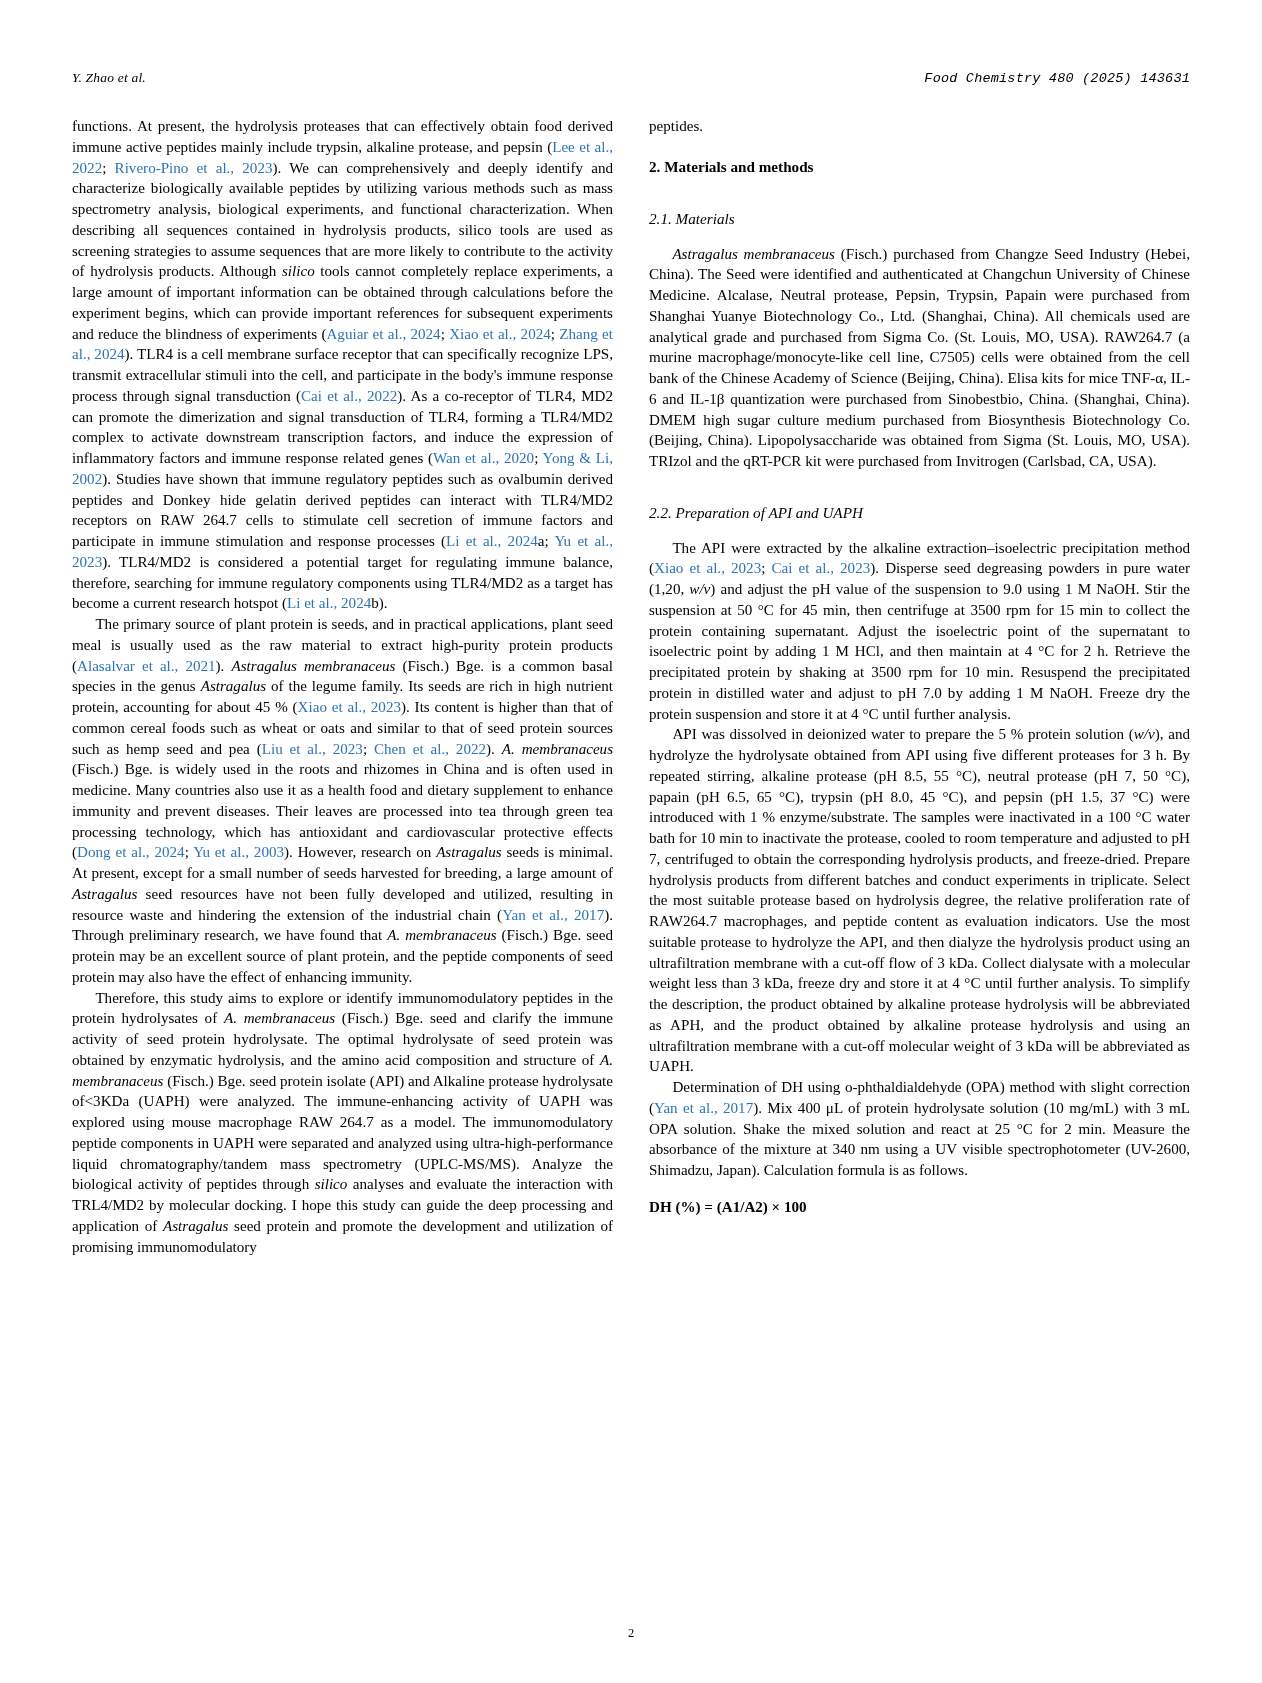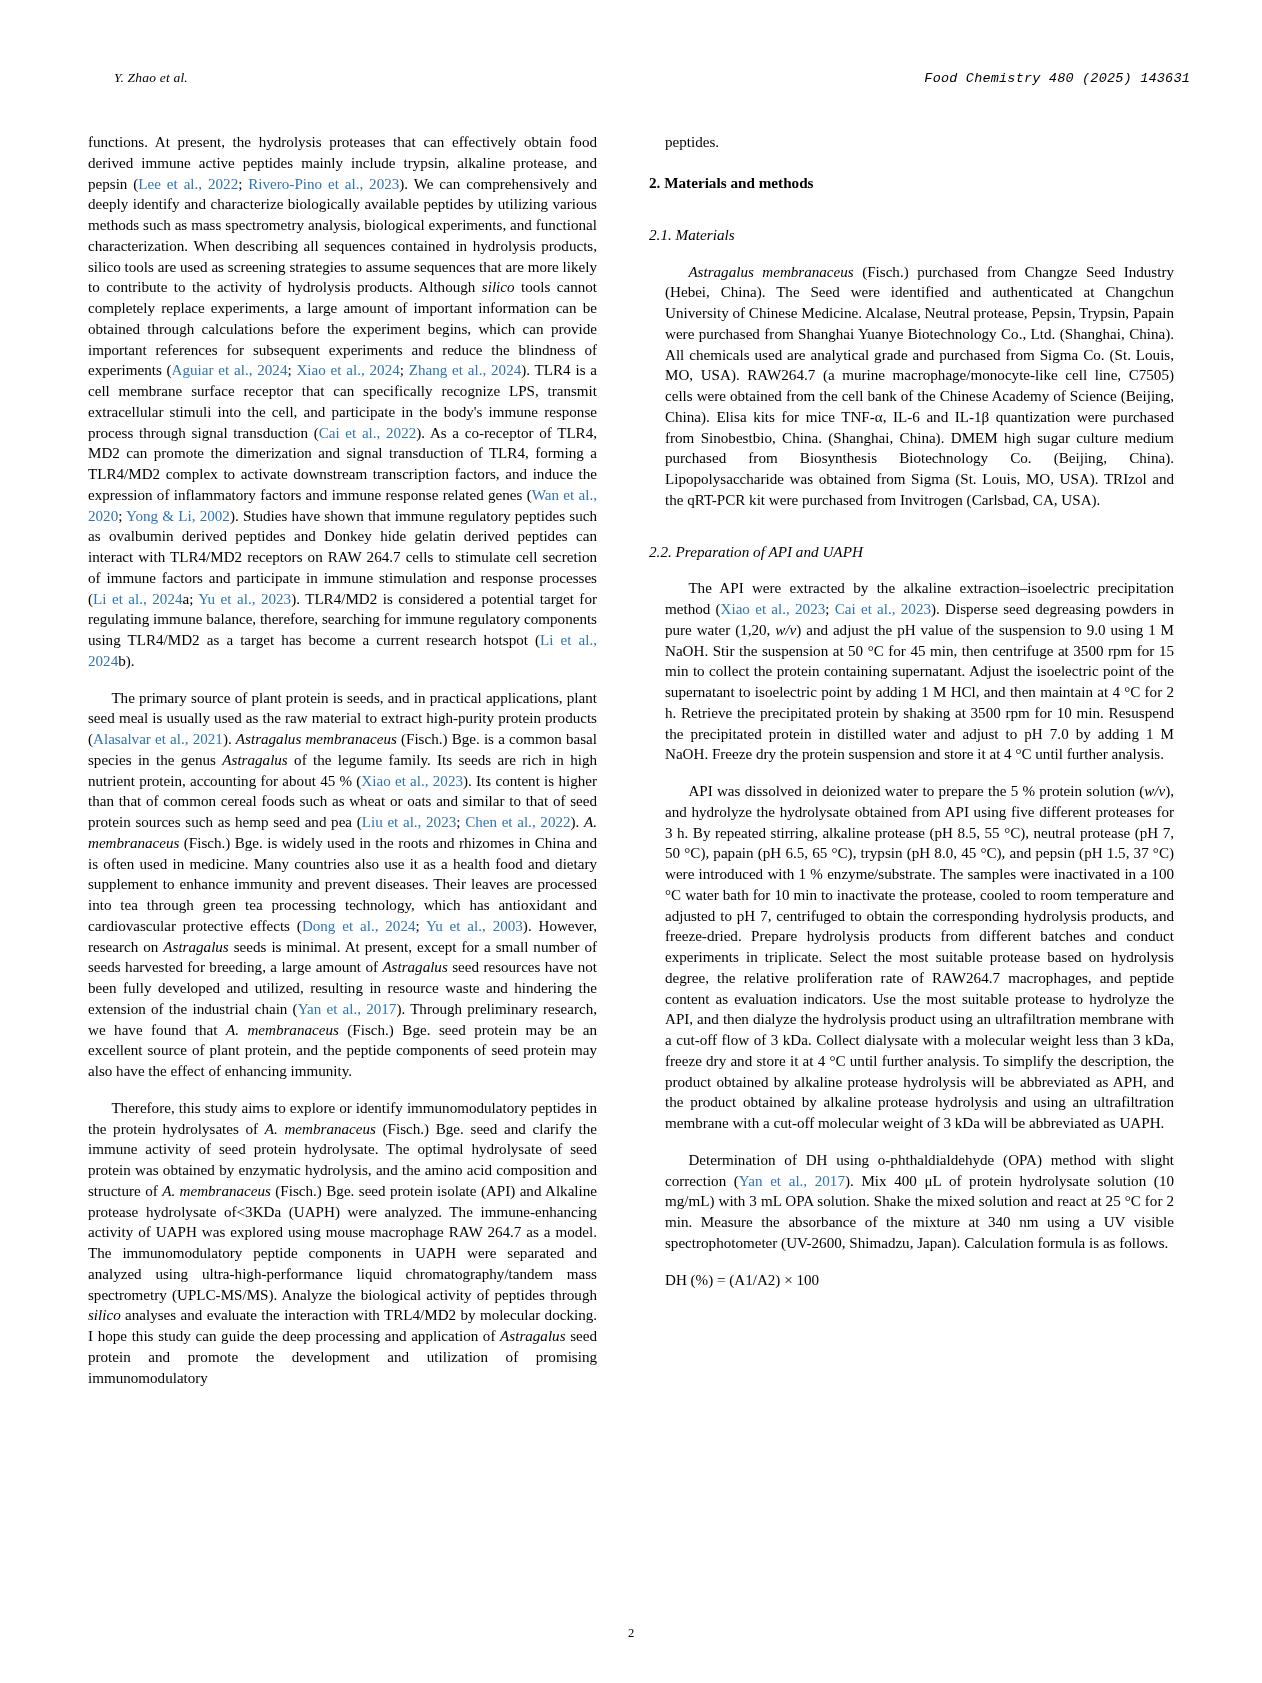--- a/index.html
+++ b/index.html
@@ -22,21 +22,20 @@
     padding: 70px 72px 40px 72px;
   }
   .running-head {
     display: flex;
     justify-content: space-between;
     align-items: baseline;
     font-size: 13.5px;
     font-style: italic;
     font-family: "Liberation Serif", serif;
     margin-bottom: 30px;
-    margin-left: 42px;
   }
   .running-head .left {
     letter-spacing: 0.2px;
   }
   .running-head .right {
     letter-spacing: 0.2px;
     font-family: Liberation Mono, monospace;
   }
   .columns {
     display: flex;
@@ -44,21 +43,21 @@
   }
   .col {
     width: 542px;
     font-size: 15.1px;
     line-height: 1.375;
     text-align: justify;
     text-justify: inter-word;
     hyphens: auto;
   }
   p {
-    margin: 16px;
+    margin: 0;
   }
   p.indent {
     text-indent: 1.55em;
   }
   .link {
     color: #2e74b5;
   }
   .ital {
     font-style: italic;
   }
@@ -71,20 +70,21 @@
   h3.subsection {
     font-size: 15.2px;
     font-style: italic;
     font-weight: normal;
     margin: 31px 0 14px 0;
     font-family: "Liberation Serif", serif;
   }
   .formula {
     margin-top: 16px;
     font-size: 15.1px;
+    font-weight: bold;
   }
   .pagenum {
     position: absolute;
     bottom: 42px;
     left: 0;
     width: 1262px;
     text-align: center;
     font-size: 12.5px;
   }
 </style>

